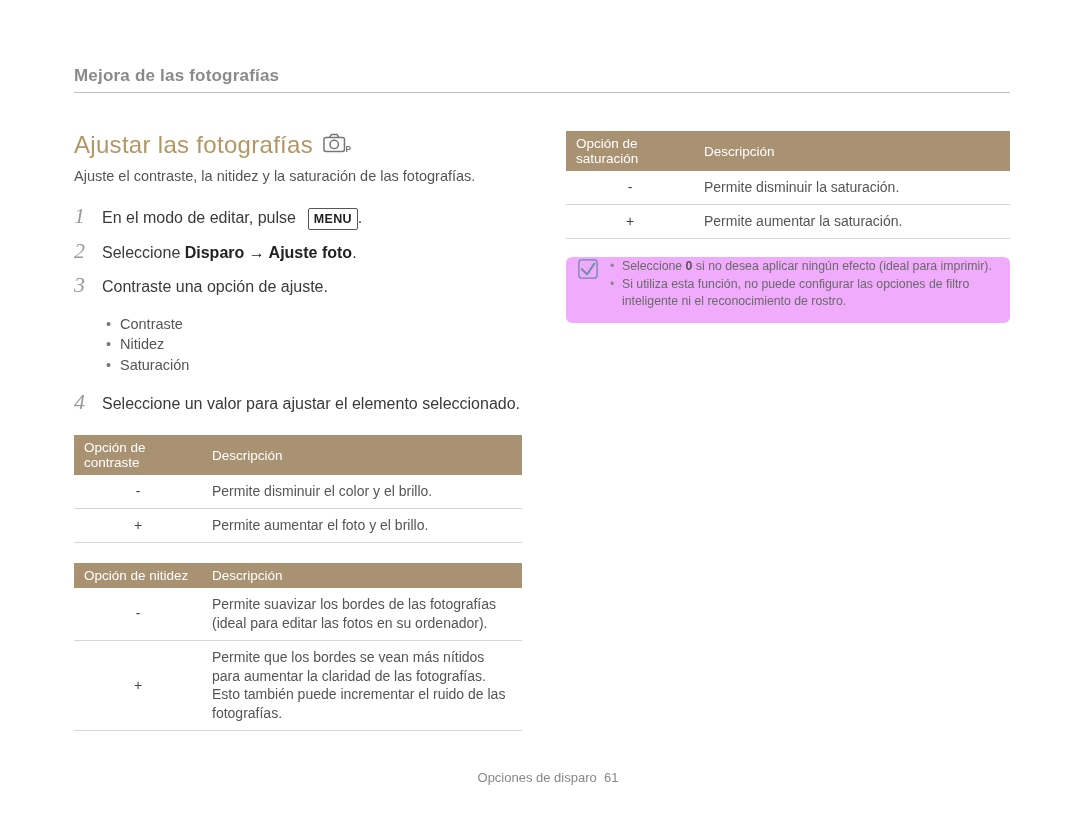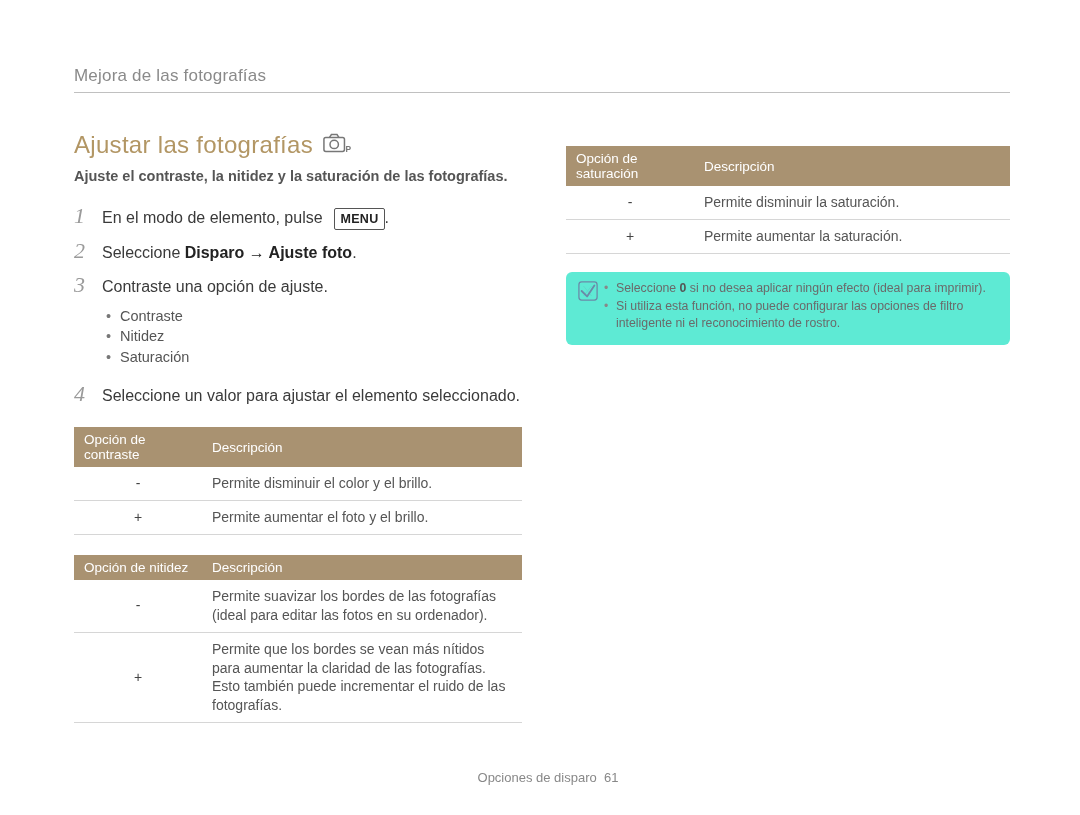--- a/index.html
+++ b/index.html
@@ -7,21 +7,21 @@
       font-family: Arial, Helvetica, sans-serif;
       background: #fff;
       width: 1080px;
       height: 815px;
       padding: 66px 70px 30px 74px;
       color: #3a3a3a;
       position: relative;
     }
     .breadcrumb {
       font-size: 17px;
-      font-weight: 400;
+      font-weight: 700;
       color: #8a8a8a;
       letter-spacing: 0.2px;
       border-bottom: 1px solid #c0c0c0;
       padding-bottom: 6px;
       margin-bottom: 38px;
     }
     .columns {
       display: flex;
       gap: 44px;
     }
@@ -37,21 +37,21 @@
     .heading {
       font-size: 24px;
       font-weight: 400;
       color: #b29664;
       letter-spacing: 0.3px;
       text-align: center;
     }
     .intro {
       font-size: 14.5px;
       color: #555;
-      font-weight: 700;
+      font-weight: 400;
       margin-bottom: 18px;
       line-height: 1.35;
     }
     .steps { }
     .step {
       display: flex;
       gap: 12px;
       margin-bottom: 10px;
       align-items: baseline;
     }
@@ -75,21 +75,21 @@
       font-size: 12.5px;
       font-weight: 700;
       padding: 1px 5px;
       letter-spacing: 0.3px;
       margin-left: 3px;
       display: inline-block;
       color: #222;
     }
     .bold { font-weight: 600; color: #222; }
     .bullets {
-      margin: 8px 0 6px 4px;
+      margin: 16px 0 6px 4px;
       list-style: none;
     }
     .bullets li {
       font-size: 14.5px;
       color: #555;
       font-weight: 300;
       line-height: 1.4;
       padding-left: 14px;
       position: relative;
     }
@@ -122,24 +122,24 @@
       line-height: 1.35;
     }
     td.opt {
       text-align: center;
       width: 128px;
       color: #444;
     }
     th.opt-h { width: 128px; }
     .info-box {
       display: flex;
-      background: #5eead4;
+      background: #f0abfc;
       border-radius: 6px;
-      padding: 8px 14px 12px 12px;
-      gap: 6px;
+      padding: 1px 14px 12px 12px;
+      gap: 12px;
       margin-top: 18px;
     }
     .info-icon {
       flex: 0 0 auto;
       width: 20px; height: 20px;
       color: #6b8aa8;
       margin-top: 1px;
     }
     .info-list {
       list-style: none;
@@ -188,21 +188,21 @@
           <text x="24" y="21" font-size="9" font-family="Arial" fill="currentColor" font-weight="bold">P</text>
         </svg>
       </span>
     </div>
     <p class="intro">Ajuste el contraste, la nitidez y la saturación de las fotografías.</p>
 
     <div class="steps">
       <div class="step">
         <div class="step-num">1</div>
         <div class="step-body">
-          <span>En el modo de elemento, pulse </span>&nbsp;<span class="menu-key">MENU</span><span>.</span>
+          <span>En el modo de editar, pulse </span>&nbsp;<span class="menu-key">MENU</span><span>.</span>
         </div>
       </div>
 
       <div class="step">
         <div class="step-num">2</div>
         <div class="step-body">
           <span>Seleccione </span><span class="bold">Disparo → Ajuste foto</span><span>.</span>
         </div>
       </div>
 
@@ -253,21 +253,21 @@
       </tr>
       <tr>
         <td class="opt">+</td>
         <td>Permite que los bordes se vean más nítidos para aumentar la claridad de las fotografías. Esto también puede incrementar el ruido de las fotografías.</td>
       </tr>
     </tbody>
       </table>
   </div>
 
   <div class="col col-right">
-    <table style="margin-top:15px">
+    <table style="margin-top:0">
       <tbody>
           <tr>
         <th class="opt-h">Opción de saturación</th>
         <th>Descripción</th>
       </tr>
       <tr>
         <td class="opt">-</td>
         <td>Permite disminuir la saturación.</td>
       </tr>
       <tr>

